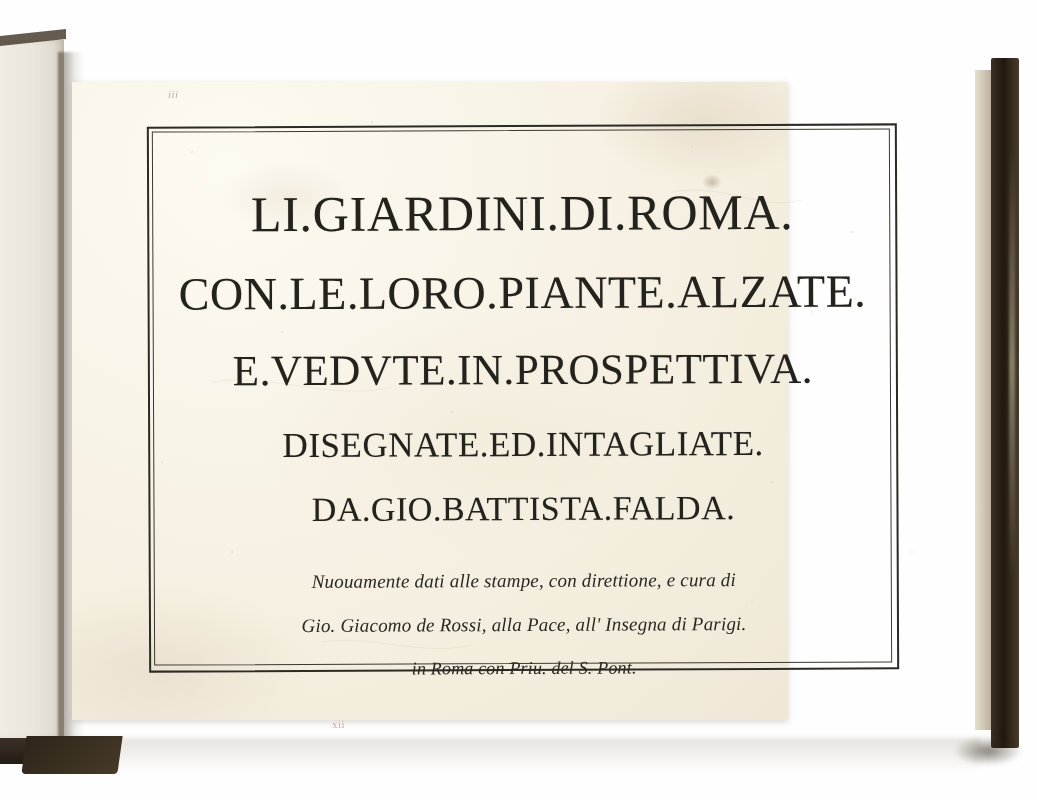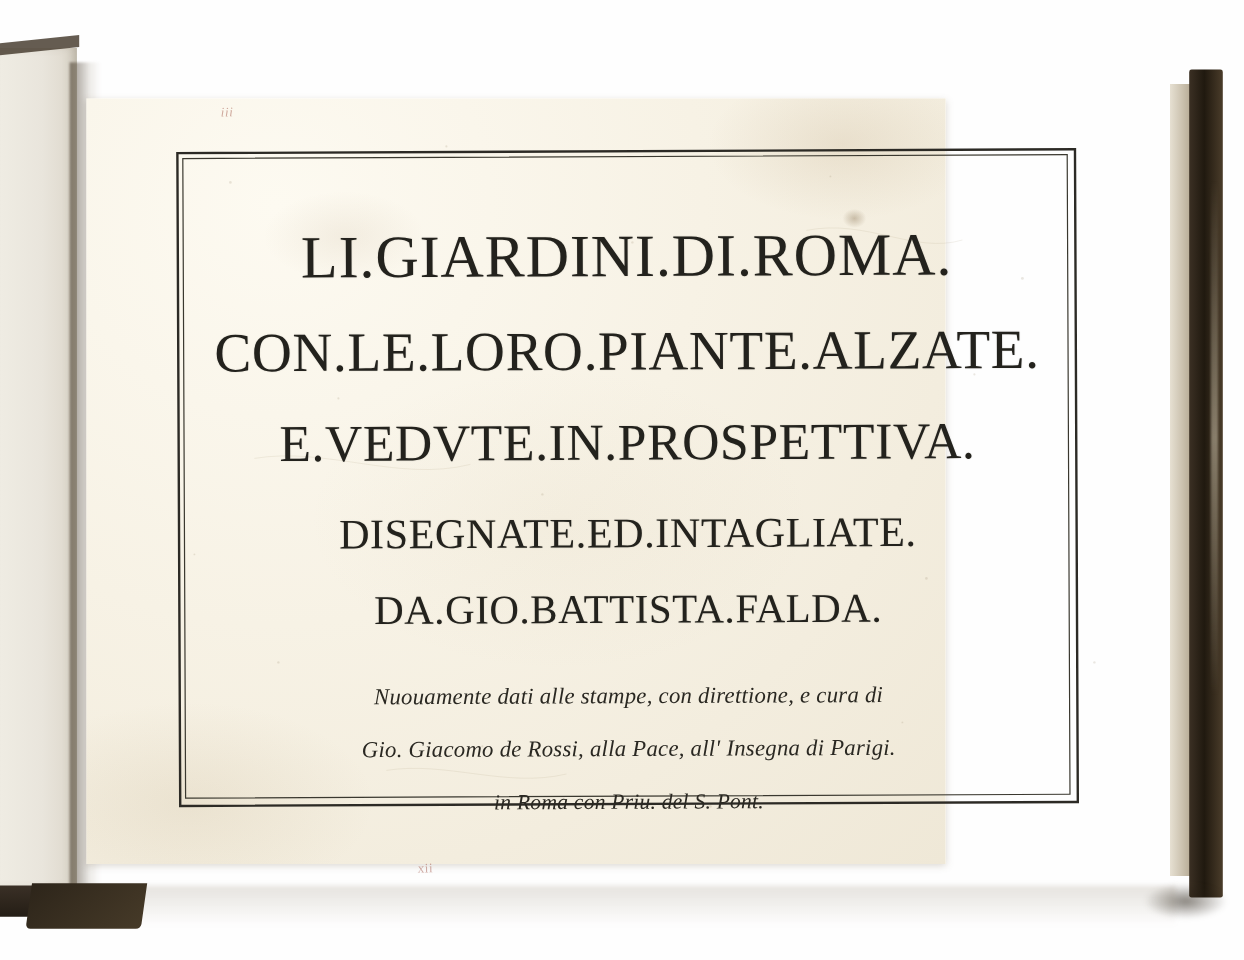--- a/index.html
+++ b/index.html
@@ -216,22 +216,22 @@
 
   
   .annot {
     position: absolute;
     font-family: "Liberation Serif", serif;
     color: #9a4a3c;
     opacity: .45;
     font-size: 11px;
     letter-spacing: .04em;
   }
-  .annot-top { left: 184px; top: 88px; transform: rotate(-1deg); font-style: italic; }
-  .annot-bottom { left: 348px; top: 718px; transform: rotate(-1deg); }
+  .annot-top { left: 168px; top: 88px; transform: rotate(-1deg); font-style: italic; }
+  .annot-bottom { left: 332px; top: 718px; transform: rotate(-1deg); }
 
   .corner-mark {
     position: absolute;
     right: 66px;
     top: 92px;
     width: 20px;
     height: 16px;
     background: radial-gradient(ellipse at center, rgba(120,95,60,0.35), rgba(0,0,0,0) 70%);
     border-radius: 40%;
   }

